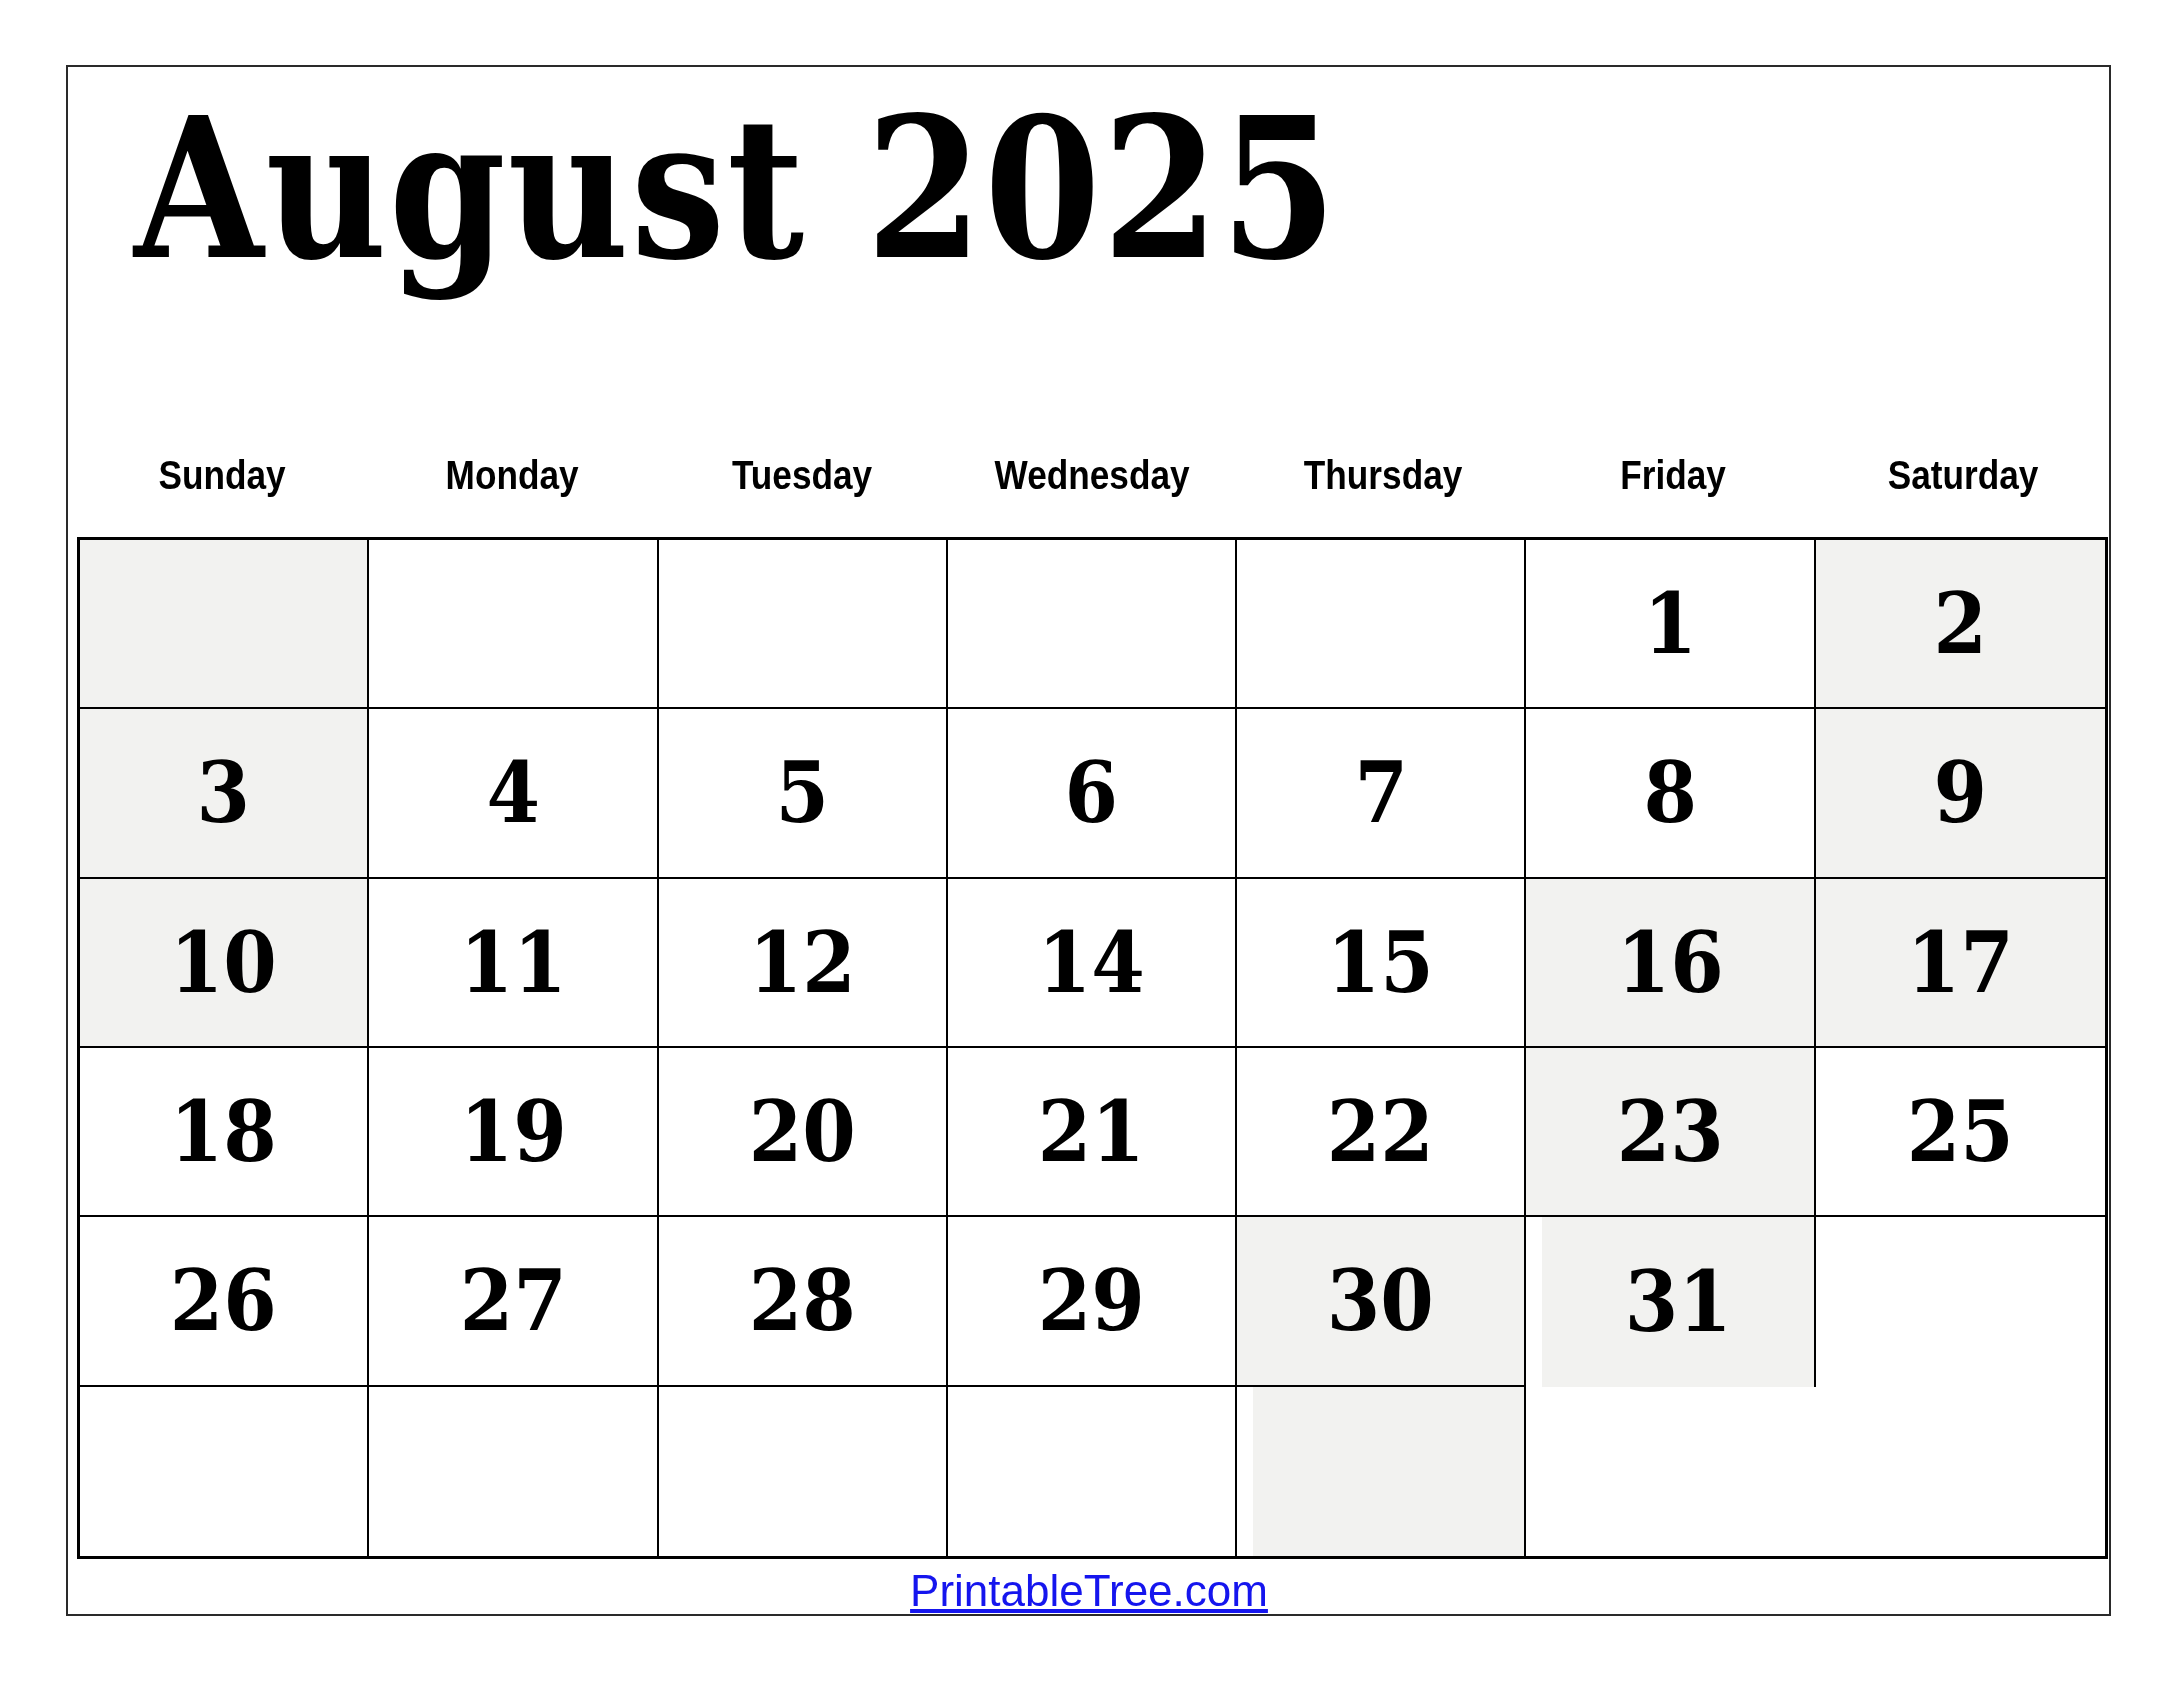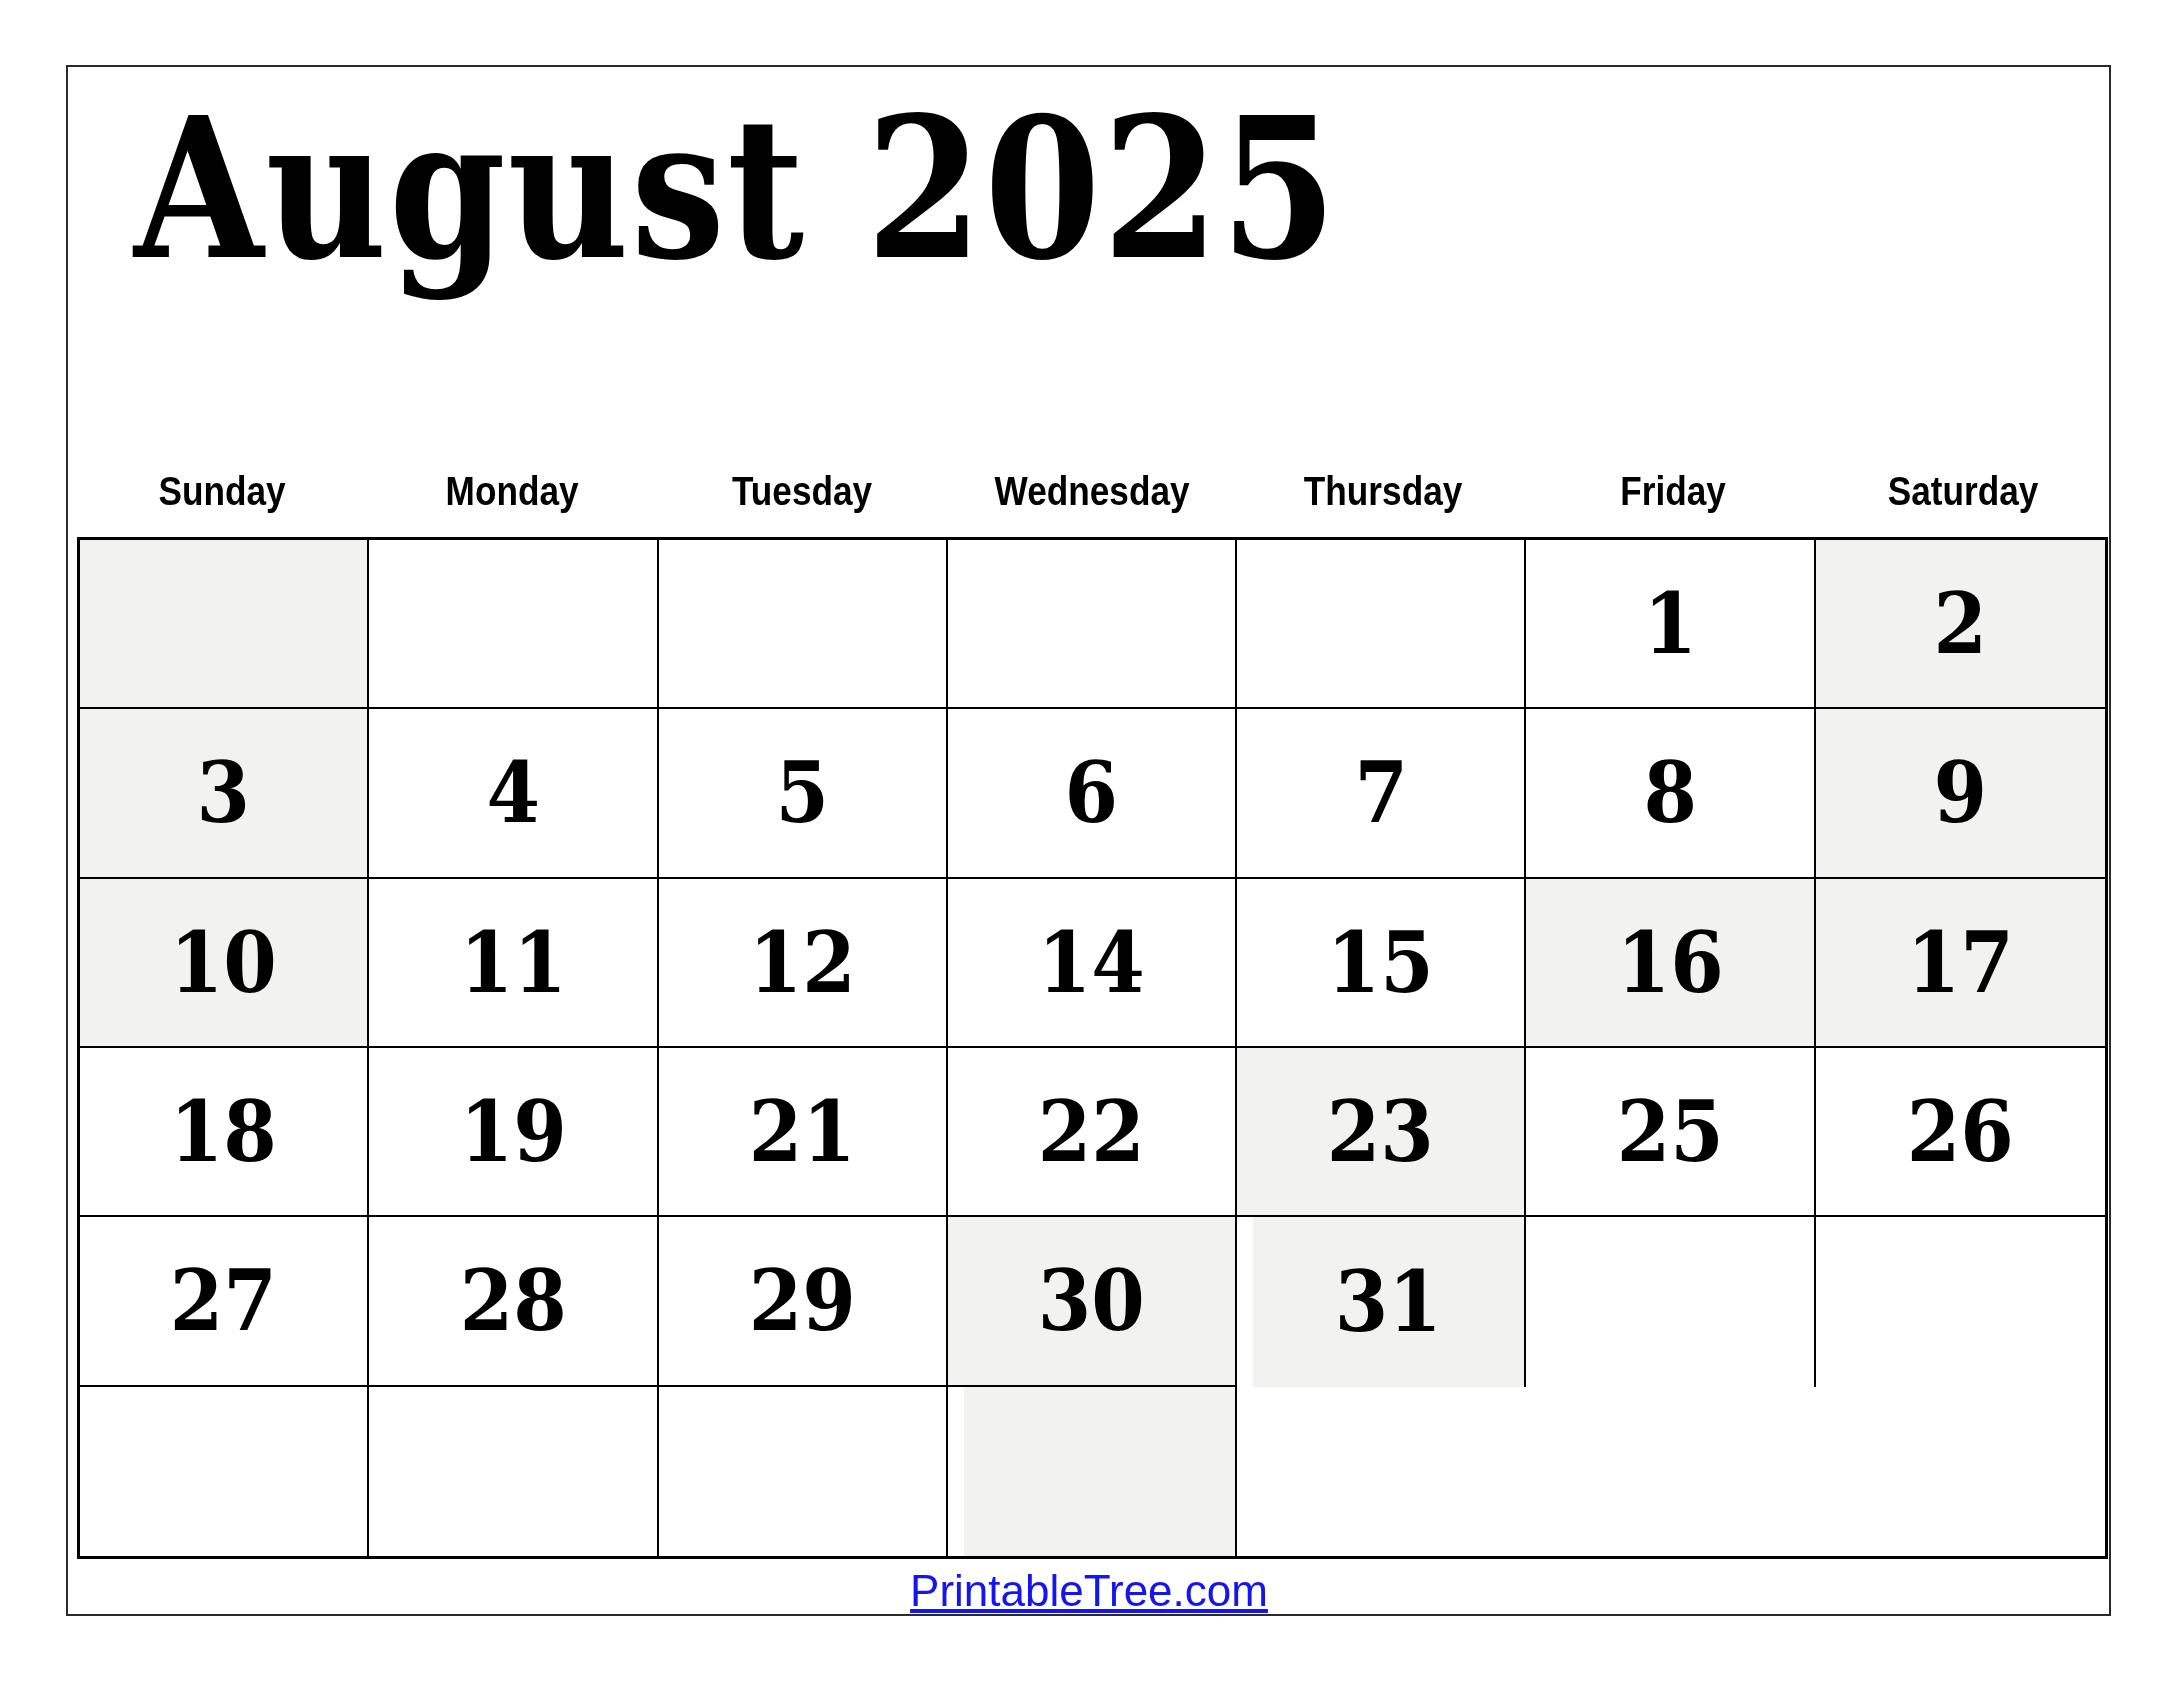--- a/index.html
+++ b/index.html
@@ -42,21 +42,21 @@
     transform-origin: top left;
     white-space: nowrap;
   }
   .weekday-row {
     position: absolute;
     left: 77px;
     top: 453px;
     width: 2031px;
     height: 61px;
     display: flex;
-    align-items: flex-end;
+    align-items: flex-start;
   }
   .weekday {
     flex: 1 1 0;
     text-align: center;
     font-family: "Liberation Sans", sans-serif;
     font-weight: bold;
     font-size: 40px;
     color: var(--text);
     transform: scaleX(0.88);
     transform-origin: center;
@@ -179,20 +179,23 @@
     <div class="cell weekend">
       <span class="daynum">17</span>
     </div>
     <div class="cell">
       <span class="daynum">18</span>
     </div>
     <div class="cell">
       <span class="daynum">19</span>
     </div>
     <div class="cell">
+      <span class="daynum">20</span>
+    </div>
+    <div class="cell">
       <span class="daynum">21</span>
     </div>
     <div class="cell">
       <span class="daynum">22</span>
     </div>
     <div class="cell weekend">
       <span class="daynum">23</span>
     </div>
     <div class="cell">
       <span class="daynum">25</span>

